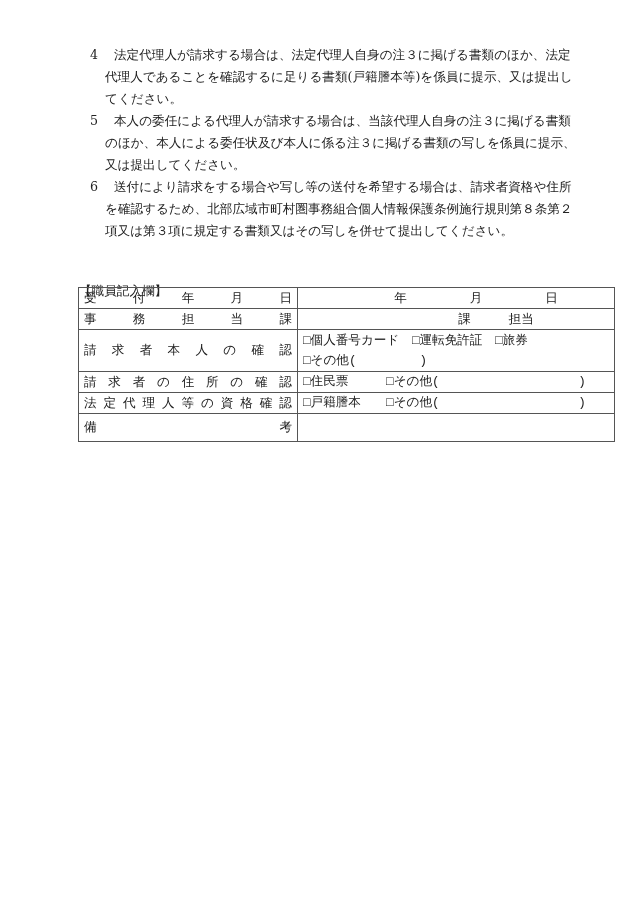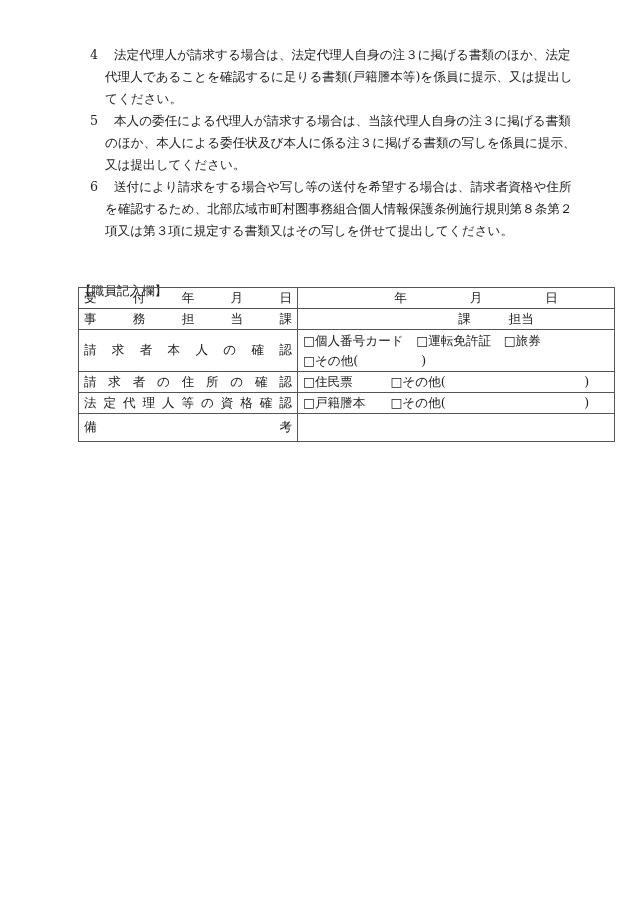--- a/index.html
+++ b/index.html
@@ -18,21 +18,21 @@
     border-collapse: collapse; font-size: 12.6px; table-layout: fixed;
   }
   table.staff td { border: 1px solid #555; padding: 0 5px; vertical-align: middle; }
   table.staff td.label { width: 208px; }
   .spread { display: flex; justify-content: space-between; }
   .row-h22 td { height: 20px; }
   .row-h43 td { height: 41px; }
   .row-h29 td { height: 27px; }
   .center-val { display: flex; justify-content: center; gap: 0; }
   .center-val span { white-space: pre; margin-left: 40px; }
-  .line { display: block; line-height: 20px; white-space: pre; }
+  .line { display: block; line-height: 20px; white-space: pre; font-family: Liberation Mono, monospace; }
 </style>
 </head>
 <body>
 
 <div class="notes">
   <p class="note"><span class="num">4</span><span class="body">法定代理人が請求する場合は、法定代理人自身の注３に掲げる書類のほか、法定代理人であることを確認するに足りる書類(戸籍謄本等)を係員に提示、又は提出してください。</span></p>
   <p class="note"><span class="num">5</span><span class="body">本人の委任による代理人が請求する場合は、当該代理人自身の注３に掲げる書類のほか、本人による委任状及び本人に係る注３に掲げる書類の写しを係員に提示、又は提出してください。</span></p>
   <p class="note"><span class="num">6</span><span class="body">送付により請求をする場合や写し等の送付を希望する場合は、請求者資格や住所を確認するため、北部広域市町村圏事務組合個人情報保護条例施行規則第８条第２項又は第３項に規定する書類又はその写しを併せて提出してください。</span></p>
 </div>
 

